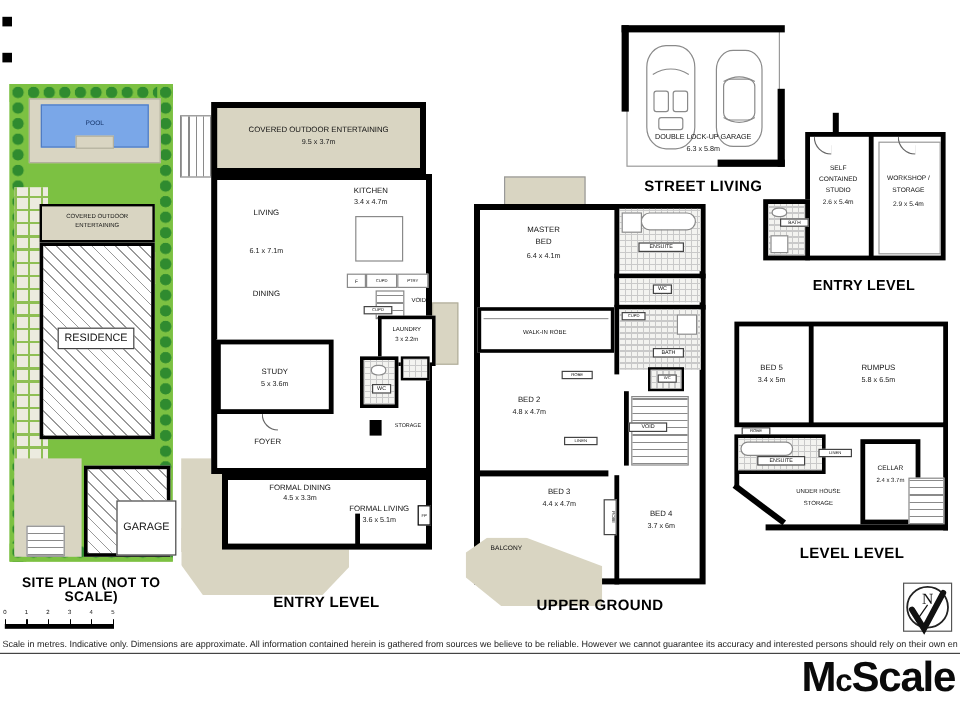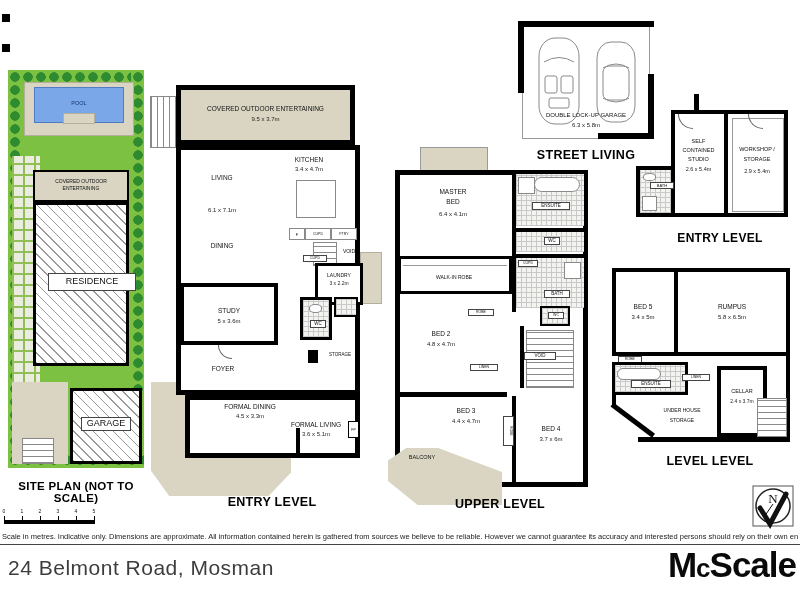--- a/index.html
+++ b/index.html
@@ -60,25 +60,25 @@
     <div class="abs pavers" style="left:4px;top:86px;width:28px;height:306px;"></div>
     <div class="abs beige" style="left:4px;top:312px;width:56px;height:82px;"></div>
     <div class="abs stairsV" style="left:14px;top:368px;width:30px;height:24px;"></div>
 
     <div class="abs beige" style="left:25px;top:100px;width:96px;height:32px;border:2px solid #000;box-sizing:border-box;">
       <div class="lbl" style="left:0;top:7px;width:92px;font-size:5px;">COVERED OUTDOOR</div>
       <div class="lbl" style="left:0;top:14px;width:92px;font-size:5px;">ENTERTAINING</div>
     </div>
 
     <div class="abs hatch" style="left:25px;top:132px;width:96px;height:164px;border:3px solid #000;box-sizing:border-box;">
-      <div class="boxed" style="left:12px;top:68px;width:62px;font-size:9px;padding:2px 12px;">RESIDENCE</div>
+      <div class="boxed" style="left:12px;top:68px;width:62px;font-size:9px;padding:2px 0;">RESIDENCE</div>
     </div>
 
     <div class="abs hatch" style="left:62px;top:318px;width:72px;height:76px;border:3px solid #000;box-sizing:border-box;">
-      <div class="boxed" style="left:8px;top:26px;width:48px;font-size:9px;padding:0 0;">GARAGE</div>
+      <div class="boxed" style="left:24px;top:26px;width:48px;font-size:9px;padding:16px 0;">GARAGE</div>
     </div>
   </div>
   <div class="title" style="left:5px;top:480px;width:142px;font-size:11.5px;">SITE PLAN (NOT TO SCALE)</div>
 
   <div class="abs stairsH" style="left:150px;top:96px;width:26px;height:50px;"></div>
 
   <div class="room5 beige" style="left:176px;top:85px;width:179px;height:60px;">
     <div class="lbl" style="left:0;top:15px;width:169px;">COVERED OUTDOOR ENTERTAINING</div>
     <div class="lbl dims" style="left:0;top:26px;width:169px;">9.5 x 3.7m</div>
   </div>
@@ -186,21 +186,21 @@
   <div class="lbl dims" style="left:430px;top:418px;width:72px;">4.4 x 4.7m</div>
   <div class="wall" style="left:512px;top:396px;width:4px;height:91px;"></div>
   <div class="boxed" style="left:503px;top:416px;width:9px;height:26px;font-size:3.5px;writing-mode:vertical-rl;padding:1px 0;">ROBE</div>
   <div class="lbl" style="left:516px;top:425px;width:70px;">BED 4</div>
   <div class="lbl dims" style="left:516px;top:436px;width:70px;">3.7 x 6m</div>
 
   <div class="abs beige" style="left:388px;top:448px;width:114px;height:57px;clip-path:polygon(16% 0,44% 0,100% 42%,100% 100%,26% 100%,0 58%,0 22%);">
     <div class="lbl" style="left:6px;top:6px;width:56px;font-size:5.5px;">BALCONY</div>
   </div>
 
-  <div class="title" style="left:440px;top:497px;width:120px;">UPPER LEVEL</div>
+  <div class="title" style="left:440px;top:497px;width:120px;">UPPER GROUND</div>
 
   <div class="abs" style="left:522px;top:25px;width:128px;height:114px;border:1px solid #9a9a9a;box-sizing:border-box;background:#fff;"></div>
   <div class="wall" style="left:518px;top:21px;width:136px;height:6px;"></div>
   <div class="wall" style="left:518px;top:21px;width:6px;height:72px;"></div>
   <div class="wall" style="left:648px;top:74px;width:6px;height:65px;"></div>
   <div class="wall" style="left:598px;top:133px;width:56px;height:6px;"></div>
 
   <svg class="abs" style="left:536px;top:36px;" width="46" height="90" viewBox="0 0 46 90">
     <rect x="3" y="2" width="40" height="86" rx="16" ry="18" fill="#fff" stroke="#8a8a8a"></rect>
     <path d="M8 26 Q23 17 38 26" fill="none" stroke="#8a8a8a"></path>
@@ -290,21 +290,20 @@
     <div class="lbl" style="left:51px;top:0;width:8px;font-size:5px;">3</div>
     <div class="lbl" style="left:69px;top:0;width:8px;font-size:5px;">4</div>
     <div class="lbl" style="left:87px;top:0;width:8px;font-size:5px;">5</div>
     <div class="abs" style="left:1px;top:7px;width:91px;height:4px;background-image:repeating-linear-gradient(90deg,#000 0 1px,transparent 1px 18px);"></div>
     <div class="wall" style="left:1px;top:11px;width:91px;height:4px;"></div>
   </div>
 
   <div class="abs" style="left:2px;top:532px;width:796px;font-size:7.5px;color:#222;white-space:nowrap;overflow:hidden;">Scale in metres. Indicative only. Dimensions are approximate. All information contained herein is gathered from sources we believe to be reliable. However we cannot guarantee its accuracy and interested persons should rely on their own enquires</div>
   <div class="abs" style="left:0;top:544px;width:800px;height:1px;background:#444;"></div>
 
-  <div class="abs" style="left:8px;top:556px;font-size:21px;letter-spacing:.5px;color:#3d3d3d;">24 Belmont Road, Mosman</div>
 
   <div class="abs" style="right:4px;top:545px;display:flex;align-items:baseline;color:#0a0a0a;font-weight:bold;letter-spacing:-1px;">
     <span style="font-size:35px;">M</span>
     <span style="font-size:26px;">c</span>
     <span style="font-size:35px;">Scale</span>
   </div>
 
 </div>
 
 </body></html>

